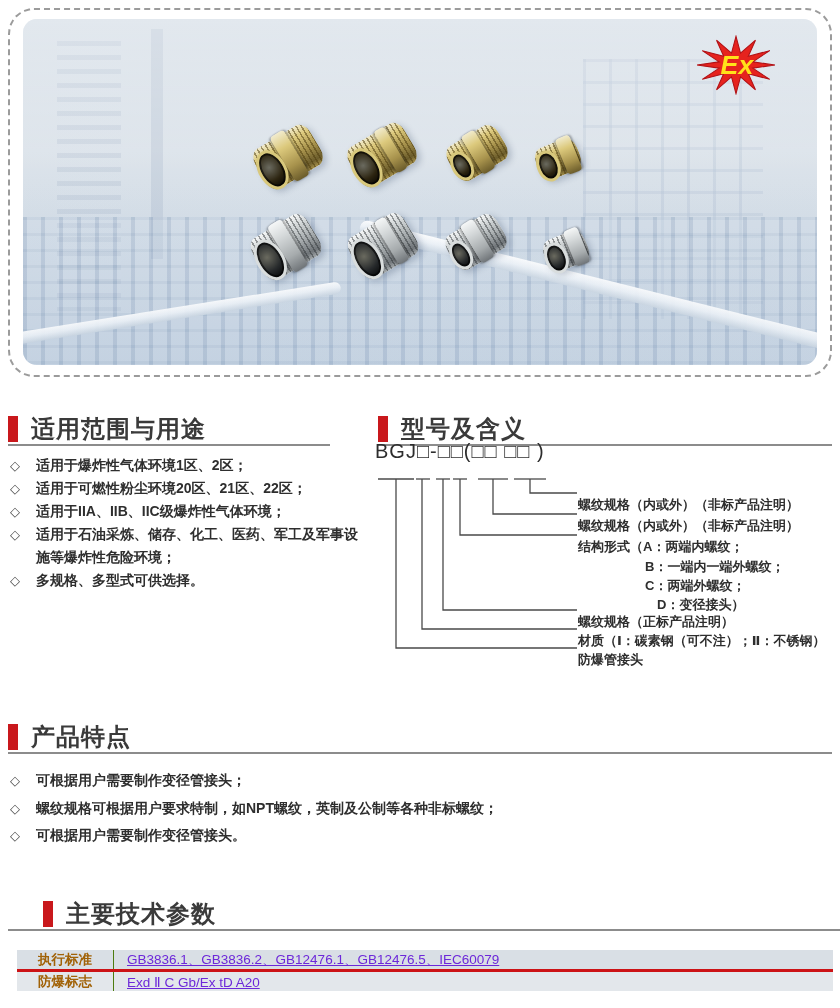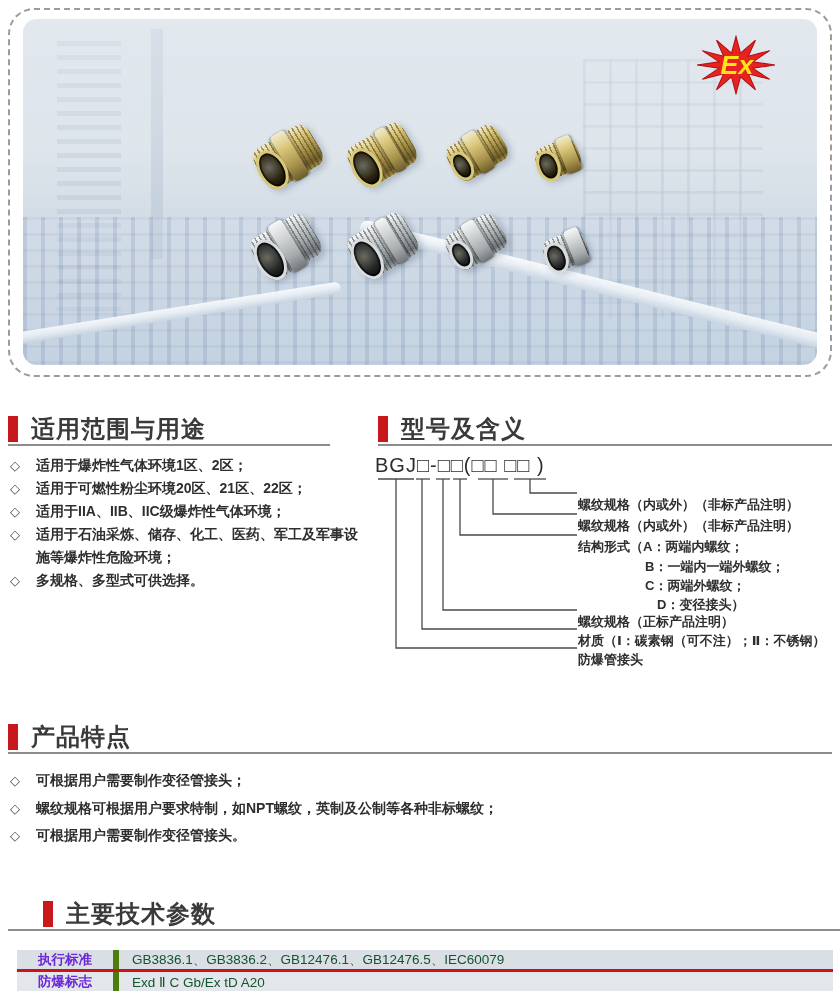--- a/index.html
+++ b/index.html
@@ -62,35 +62,35 @@
   .sec-head .t{font-size:24px;font-weight:bold;color:#3a3a3a;letter-spacing:1px;white-space:nowrap;}
 
   
   .blist{position:absolute;list-style:none;margin:0;padding:0;font-size:14px;font-weight:bold;color:#2e2e2e;}
   .blist li{position:relative;padding-left:26px;}
   .blist .dia{position:absolute;left:0;top:0;font-size:13px;color:#444;font-weight:normal;}
   .list-scope{left:10px;top:454px;width:352px;line-height:23px;}
   .list-features{left:10px;top:767px;width:820px;line-height:27.5px;}
 
   
-  .model-code{position:absolute;left:375px;top:454px;font-size:20px;color:#2d2d2d;
+  .model-code{position:absolute;left:375px;top:440px;font-size:20px;color:#2d2d2d;
               letter-spacing:1px;white-space:nowrap;font-weight:normal;}
   .diagram-lines{position:absolute;left:374px;top:477px;}
   .dlabel{position:absolute;left:578px;height:18px;font-size:13px;font-weight:bold;
           color:#2e2e2e;white-space:nowrap;line-height:18px;margin-top:12px;}
   .dlabel.indent{left:645px;}
 
   
   .spec-table{position:absolute;left:17px;top:950px;width:816px;border-collapse:collapse;}
   .spec-table .r1 td{background:#d9dfe5;}
   .spec-table .r2 td{background:#e3e7eb;}
   .spec-table td{height:19px;padding:0;font-size:13.5px;vertical-align:middle;}
-  .spec-table td.lab{width:96px;text-align:center;font-weight:bold;color:#6d28d9;
-                     border-right:6px solid #4d7c0f;}
-  .spec-table td.val{padding-left:13px;color:#14532d;}
+  .spec-table td.lab{width:96px;text-align:center;font-weight:bold;color:#a16207;
+                     border-right:1px solid #4d7c0f;}
+  .spec-table td.val{padding-left:13px;color:#6d28d9;text-decoration:underline;}
   .spec-table tr.red-div td{height:3px;background:#cc1316;padding:0;border:none;}
 </style>
 </head>
 <body>
 
 <div class="page">
 
   <div class="photo-frame">
     <div class="photo">
       <div class="bg-el bg-tower-left"></div>

